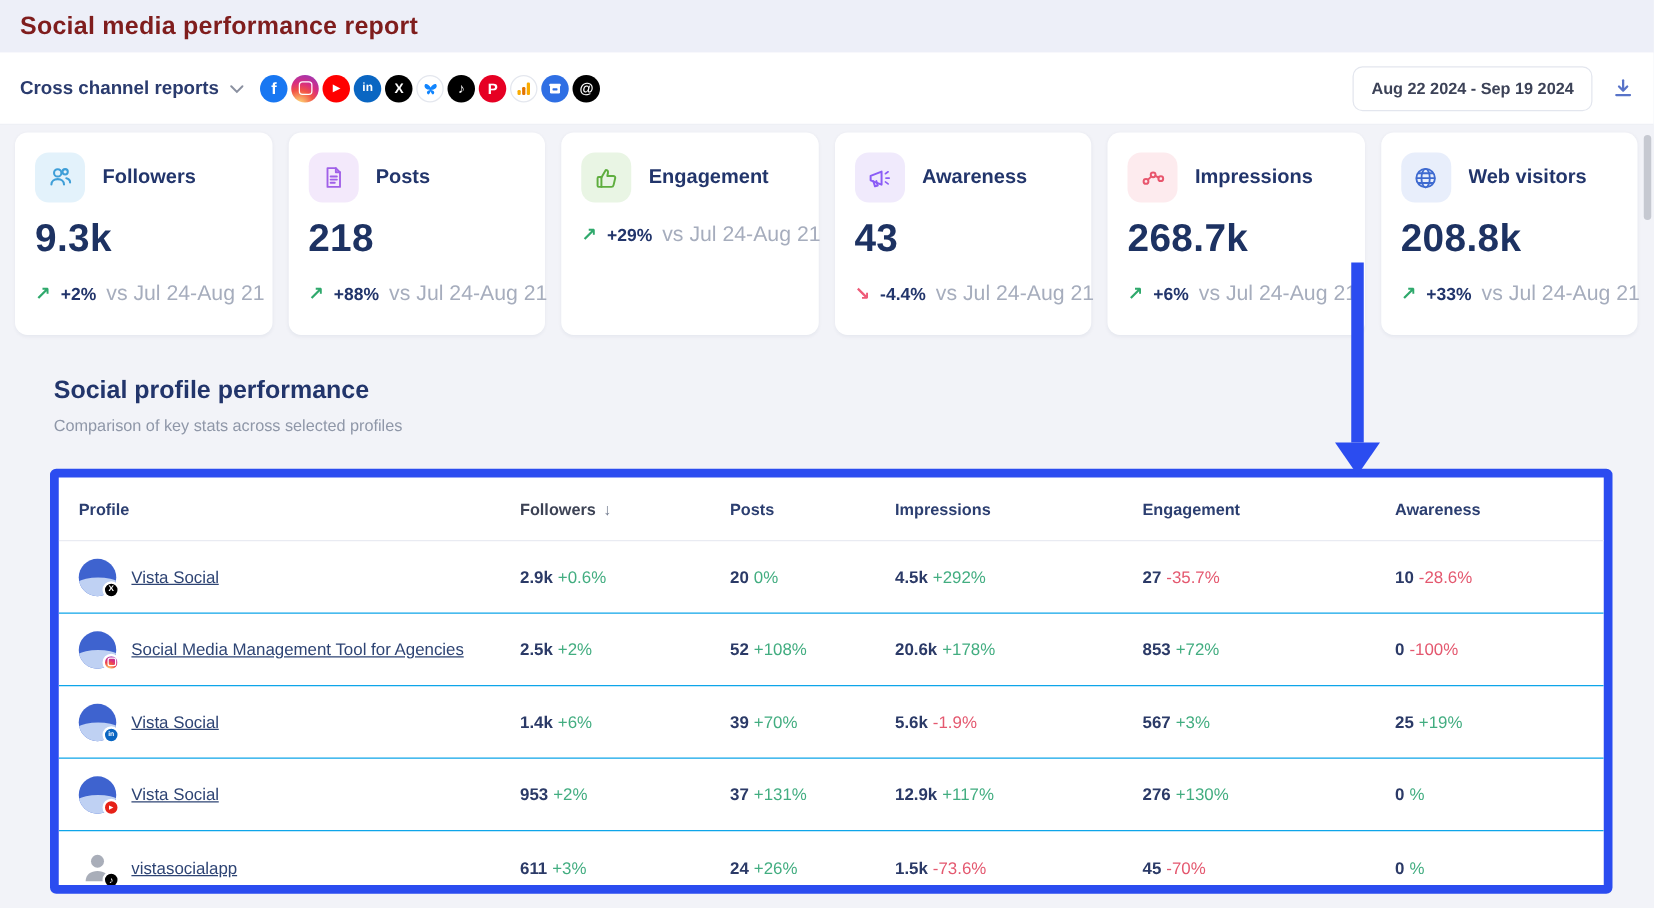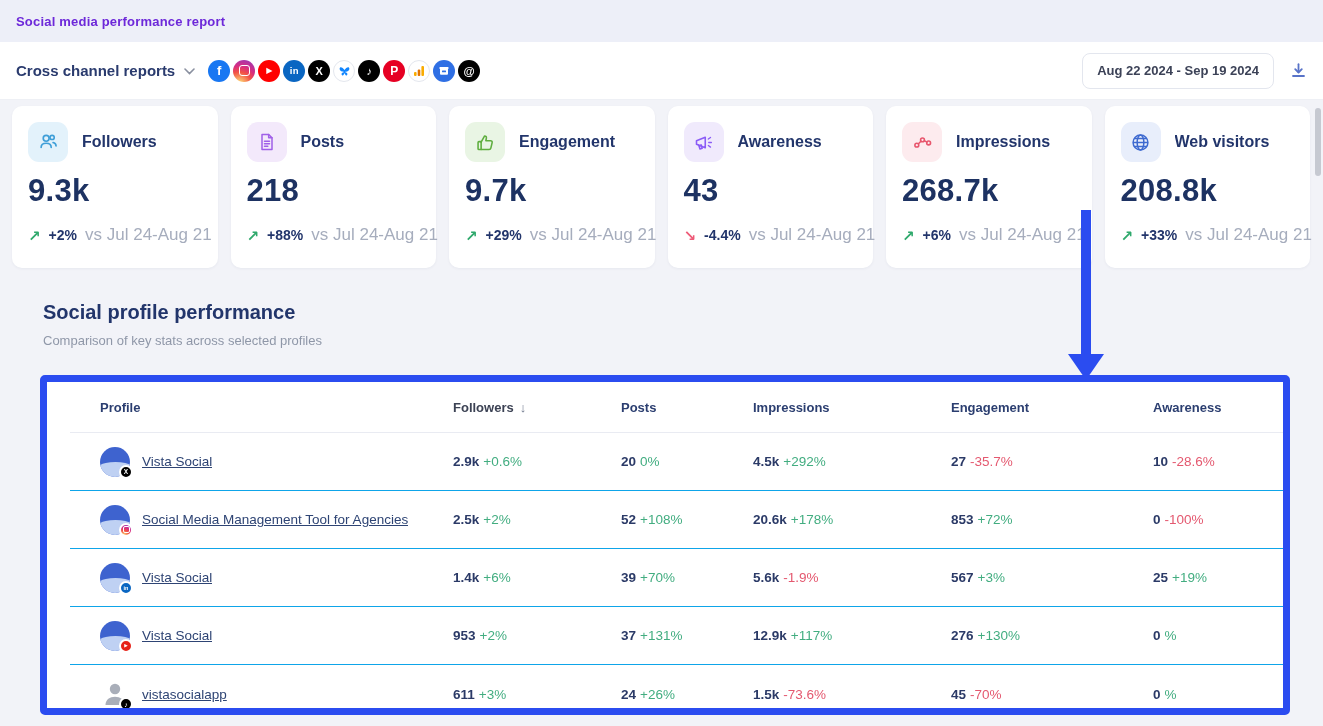--- a/index.html
+++ b/index.html
@@ -3,21 +3,21 @@
 <meta charset="utf-8">
 <style>
   * { margin:0; padding:0; box-sizing:border-box; }
   html,body { width:1323px; height:726px; overflow:hidden; }
   body {
     font-family:"Liberation Sans","DejaVu Sans",sans-serif;
     background:#f2f3f8; color:#24376e; position:relative;
   }
   
   .topbar { height:42px; background:#edeff8; display:flex; align-items:center; padding:0 16px; }
-  .topbar-title { font-size:13px; font-weight:600; color:#6d28d9; letter-spacing:.2px; }
+  .topbar-title { font-size:20px; font-weight:600; color:#7f1d1d; letter-spacing:.2px; }
 
   
   .toolbar { height:58px; background:#ffffff; display:flex; align-items:center; padding:0 16px; border-bottom:1px solid #eef0f5; }
   .report-selector { display:flex; align-items:center; gap:9px; cursor:pointer;justify-content:flex-end; }
   .report-selector .label { font-size:15px; font-weight:700; color:#2a3b6e; }
   .chev { width:10px; height:6px; display:inline-block; }
   .chev svg { display:block; }
   .channels { display:flex; align-items:center; gap:3px; margin-left:14px; }
   .chip { width:22px; height:22px; border-radius:50%; display:flex; align-items:center; justify-content:center;
           color:#fff; font-weight:700; cursor:pointer; position:relative; flex:0 0 auto; }
@@ -66,21 +66,21 @@
   .compare { font-size:17px; font-weight:500; color:#a6adbd; white-space:nowrap; }
 
   
   .section-head { margin:33px 0 0 43px; }
   .section-title { font-size:20px; font-weight:700; color:#22356b; }
   .section-sub { font-size:13px; color:#8f97a8; margin-top:9px; }
 
   
   .table-outer { margin:27px 0 0 40px; width:1250px; height:340px; border:7px solid #2b4cf0; border-radius:5px;
                  background:#ffffff; overflow:hidden; }
-  .tgrid { display:grid; grid-template-columns:353px 168px 132px 198px 202px auto; align-items:center; padding:0 30px;margin-left:23px; }
+  .tgrid { display:grid; grid-template-columns:353px 168px 132px 198px 202px auto; align-items:center; padding:0 16px; }
   .thead { height:51px; border-bottom:1px solid #e9ebf2; }
   .th { font-size:13px; font-weight:700; color:#2b3e70; }
   .th.sorted { color:#3c4254; }
   .sort-arrow { color:#707a8e; font-weight:400; margin-left:6px; font-size:13px; }
   .trow { height:58px; border-bottom:1px solid #0ea5e9; }
   .trow:last-child { border-bottom:none; }
   .profile-cell { display:flex; align-items:center; gap:12px; min-width:0; }
   .avatar { width:30px; height:30px; border-radius:50%; position:relative; flex:0 0 auto; }
   .avatar .logo-bg { position:absolute; inset:0; border-radius:50%; overflow:hidden; background:#3e63cf; }
   .avatar .wave { position:absolute; width:170%; height:95%; background:#bfd1f3; border-radius:50%; left:-35%; bottom:-48%; }
@@ -226,21 +226,20 @@
   <div class="card">
     <div class="card-head">
       <span class="icon-chip engagement">
         <svg width="21" height="21" viewBox="0 0 24 24" fill="none" stroke="#5fae3f" stroke-width="1.8" stroke-linecap="round" stroke-linejoin="round">
             <path d="M7 11 v9 H4.5 a1 1 0 0 1 -1 -1 v-7 a1 1 0 0 1 1 -1 Z"></path>
             <path d="M7 11.5 L11 4.5 c1.4 0 2.3 1 2 2.6 L12.4 10 h5.4 c1.3 0 2.1 1 1.8 2.2 l-1.5 6.2 c-.2 1-.9 1.6-2 1.6 H7"></path>
           </svg>
       </span>
       <span class="card-label">Engagement</span>
     </div>
-    <div class="card-value">9.7k</div>
     <div class="card-delta">
       <span class="trend up"></span>
       <span class="delta-pct">+29%</span>
       <span class="compare">vs Jul 24-Aug 21</span>
     </div>
   </div>
 
   <div class="card">
     <div class="card-head">
       <span class="icon-chip awareness">

